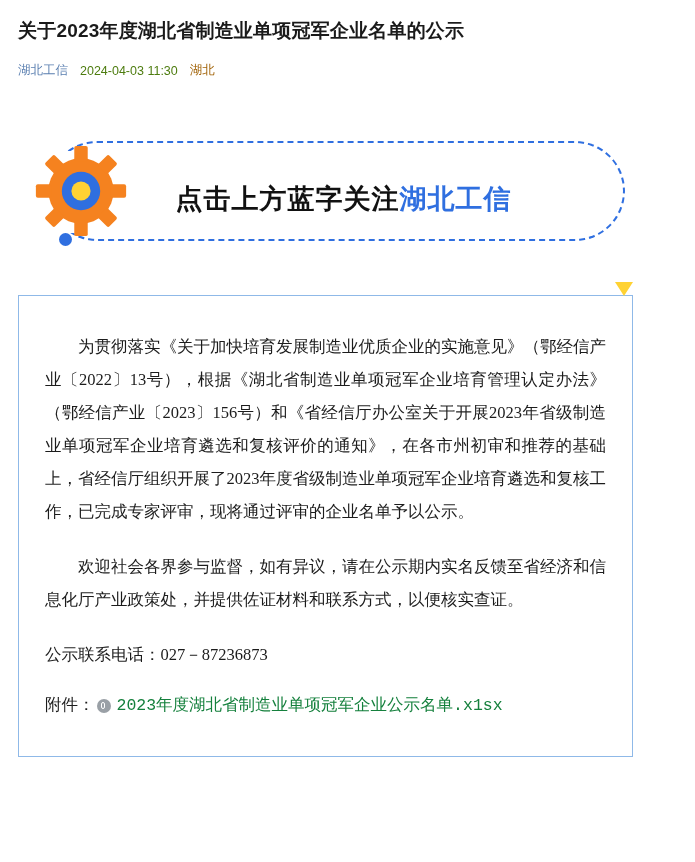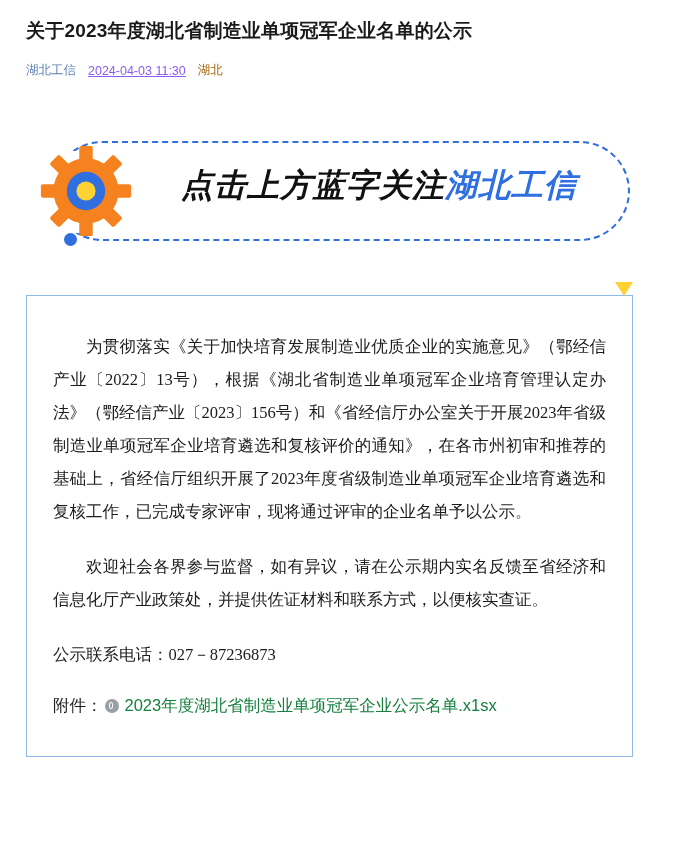--- a/index.html
+++ b/index.html
@@ -10,21 +10,21 @@
   body {
     width: 695px;
     min-height: 862px;
     font-family: "Liberation Sans", sans-serif;
     color: #222;
     -webkit-font-smoothing: antialiased;
   }
   .page {
     width: 651px;
     box-sizing: border-box;
-    padding: 14px 18px 0 26px;
+    padding: 14px 18px 0 18px;
     position: relative;
   }
   .article-title {
     font-size: 19px;
     line-height: 30px;
     font-weight: 700;
     color: #1a1a1a;
     letter-spacing: 0.2px;
     margin: 2px 0 0 0;
   }
@@ -33,21 +33,21 @@
     display: flex;
     align-items: center;
     gap: 12px;
     font-size: 12.5px;
     color: #9a9a9a;
   }
   .meta-account {
     color: #5a7fb0;
     cursor: pointer;
   }
-  .meta-date { color: #8b5cf6; text-decoration: underline; }
+  .meta-date { color: #4d7c0f; }
   .meta-loc { color: #a16207; }
 
   
   .banner-wrap {
     margin-top: 58px;
     height: 150px;
     position: relative;
   }
   .banner {
     position: relative;
@@ -86,28 +86,27 @@
   .gear {
     position: absolute;
     left: 12px;
     top: 6px;
     width: 96px;
     height: 96px;
   }
   .banner-text {
     position: absolute;
     left: 155px;
-    top: 26px;
-    font-size: 32px;
+    top: 40px;
+    font-size: 27px;
     font-weight: 700;
     letter-spacing: 1px;
     line-height: 44px;
     white-space: nowrap;
     color: #111;
-    font-style: italic;
   }
   .banner-text .hl { color: #2f6fe0; }
 
   
   .content-box {
     position: relative;
     margin: 8px 0 0 0;
     border: 1px solid #8fb9e8;
     padding: 34px 26px 34px 26px;
     box-sizing: border-box;
@@ -133,21 +132,21 @@
   }
   .para:last-of-type { margin-bottom: 0; }
   .line {
     font-family: "Liberation Serif", serif;
     font-size: 16.5px;
     line-height: 33px;
     color: #1c1c1c;
     margin: 0 0 18px 0;
   }
   .attach-row {
-    font-family: Liberation Sans, sans-serif;
+    font-family: Liberation Mono, monospace;
     font-size: 16.5px;
     line-height: 33px;
     color: #1c1c1c;
     display: flex;
     align-items: center;
     margin: 0;
   }
   .attach-icon {
     display: inline-block;
     width: 14px;

